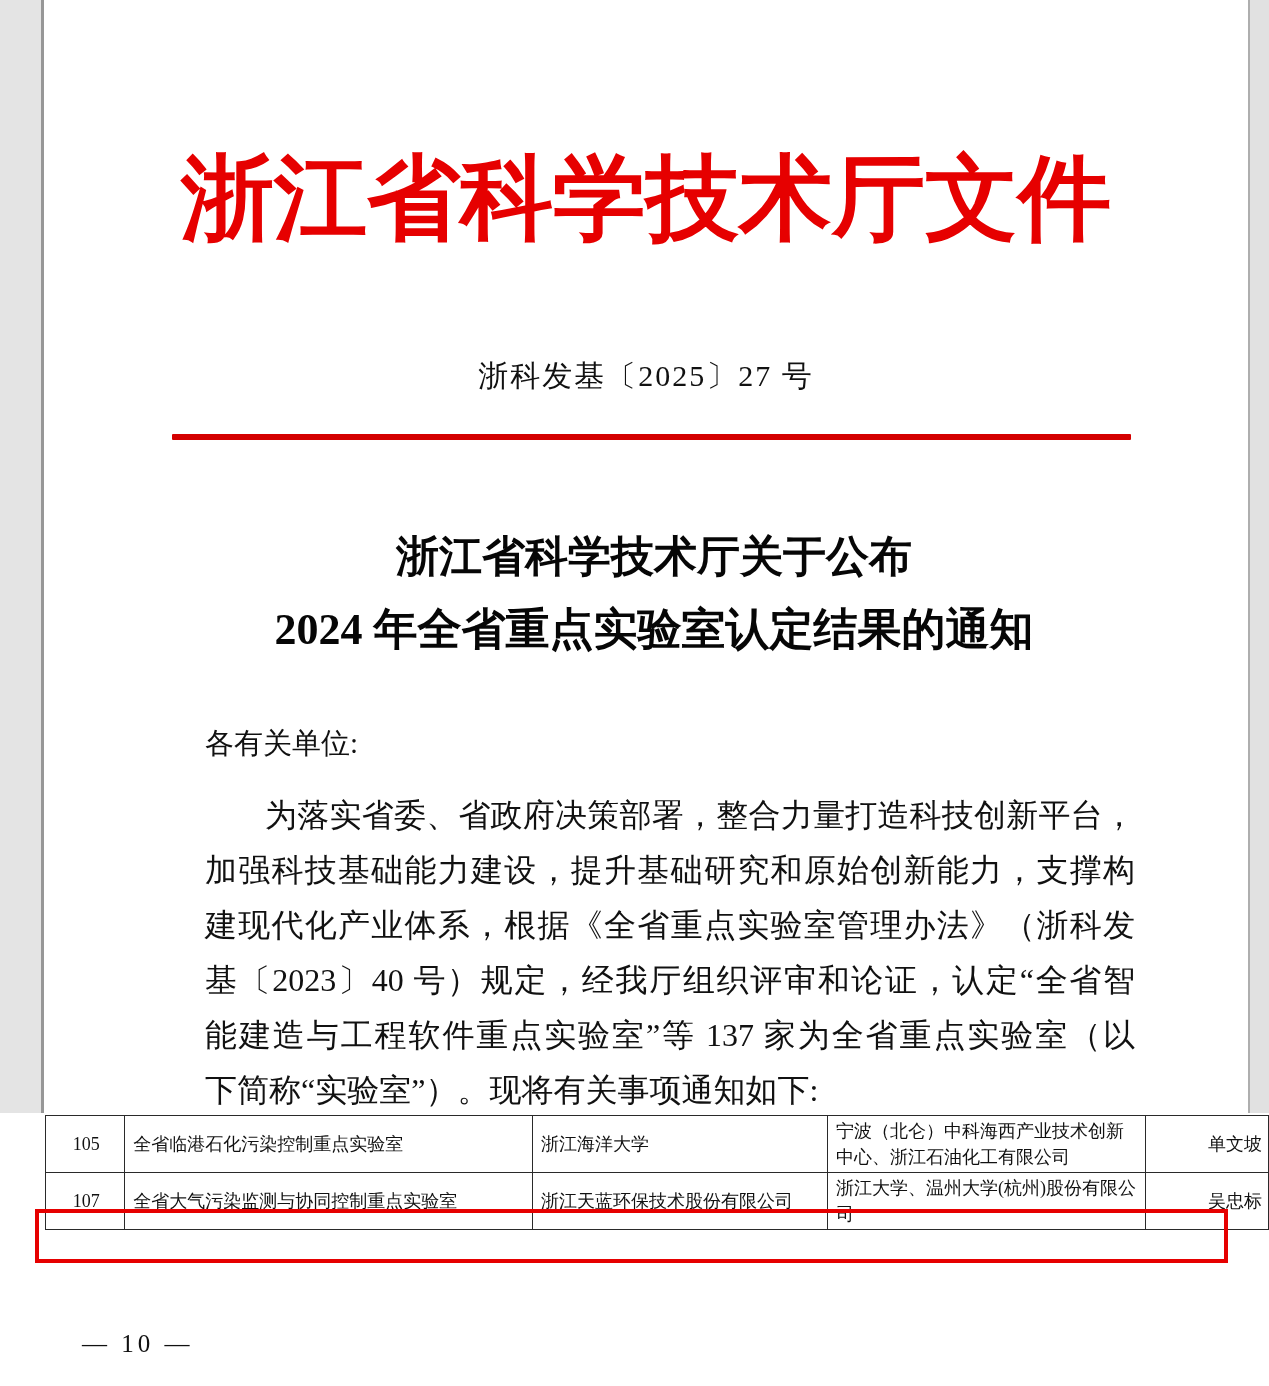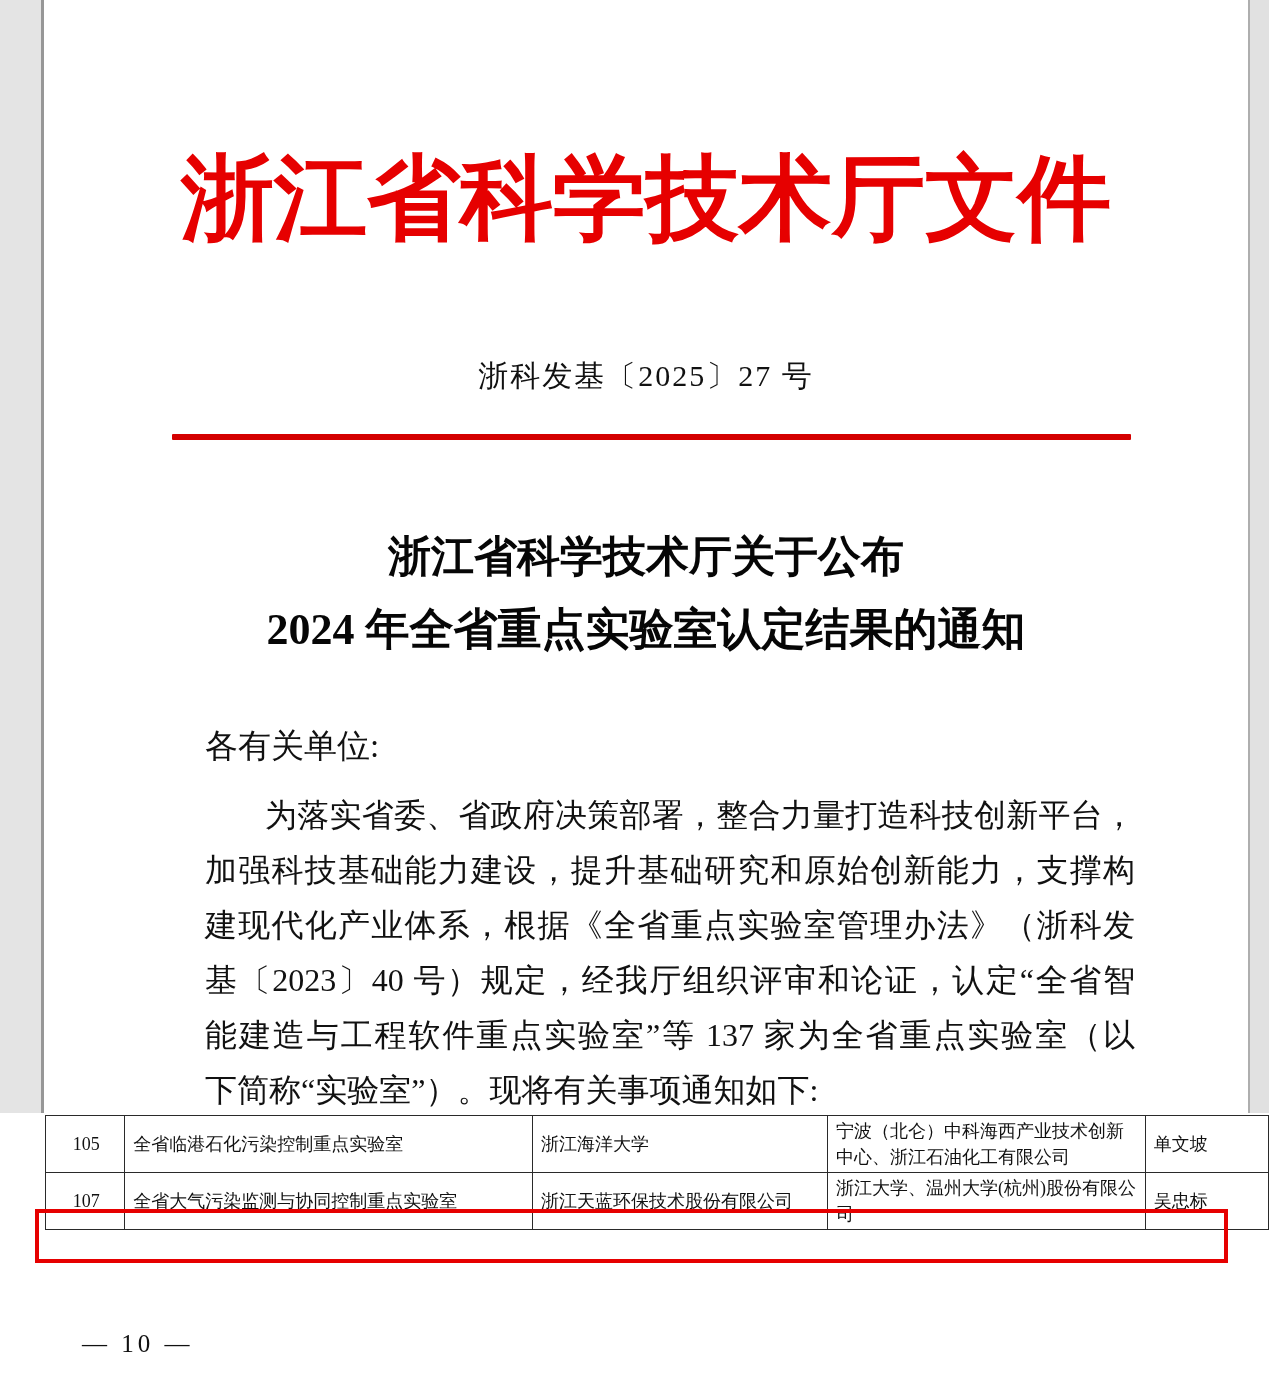--- a/index.html
+++ b/index.html
@@ -23,28 +23,28 @@
   }
   .doc-number{
     position:absolute;left:0;top:356px;width:1204px;text-align:center;
     font-size:30px;letter-spacing:2px;color:#111;
   }
   .red-rule{
     position:absolute;left:128px;top:434px;width:959px;height:6px;
     background:#d40000;border-radius:1px;
   }
   .notice-title{
-    position:absolute;left:0;width:1204px;text-align:center;
+    position:absolute;left:8px;width:1204px;text-align:center;
     font-weight:bold;color:#060606;white-space:nowrap;
   }
   .notice-line1{top:528px;font-size:43px;}
   .notice-line2{top:600px;font-size:44px;}
 
   .salutation{
-    position:absolute;left:161px;top:724px;font-size:33px;color:#111;
+    position:absolute;left:161px;top:724px;font-size:29px;color:#111;
   }
   .body-line{
     position:absolute;left:161px;width:930px;height:42px;
     font-size:32px;color:#111;white-space:nowrap;
     text-align:justify;text-align-last:justify;
   }
   .body-line.indent{padding-left:60px;width:870px;}
   .body-line.last{text-align-last:left;}
   .bl-0{top:794px;}.bl-1{top:849px;}.bl-2{top:904px;}
   .bl-3{top:959px;}.bl-4{top:1014px;}.bl-5{top:1069px;}
@@ -60,21 +60,21 @@
     border:1px solid #2a2a2a;
     font-size:18px;color:#111;
     vertical-align:middle;
     padding:2px 6px 2px 8px;
     overflow:hidden;
   }
   td.c-num{width:65px;text-align:center;padding:2px 0;}
   td.c-lab{width:400px;text-align:left;}
   td.c-host{width:285px;text-align:left;}
   td.c-partners{width:308px;text-align:left;font-size:17px;line-height:1.45;white-space:pre-line;}
-  td.c-director{width:110px;text-align:left;padding:2px 0;}
+  td.c-director{width:110px;text-align:right;padding:2px 0;}
   tr.r-0{height:50px;}tr.r-1{height:48px;}tr.r-2{height:48px;}tr.r-3{height:56px;}
 
   .highlight-box{
     position:absolute;left:35px;top:1209px;width:1185px;height:46px;
     border:4px solid #e60000;background:transparent;z-index:5;
   }
   .page-number{
     position:absolute;left:82px;top:1330px;
     font-size:25px;color:#111;letter-spacing:4px;white-space:nowrap;
   }

